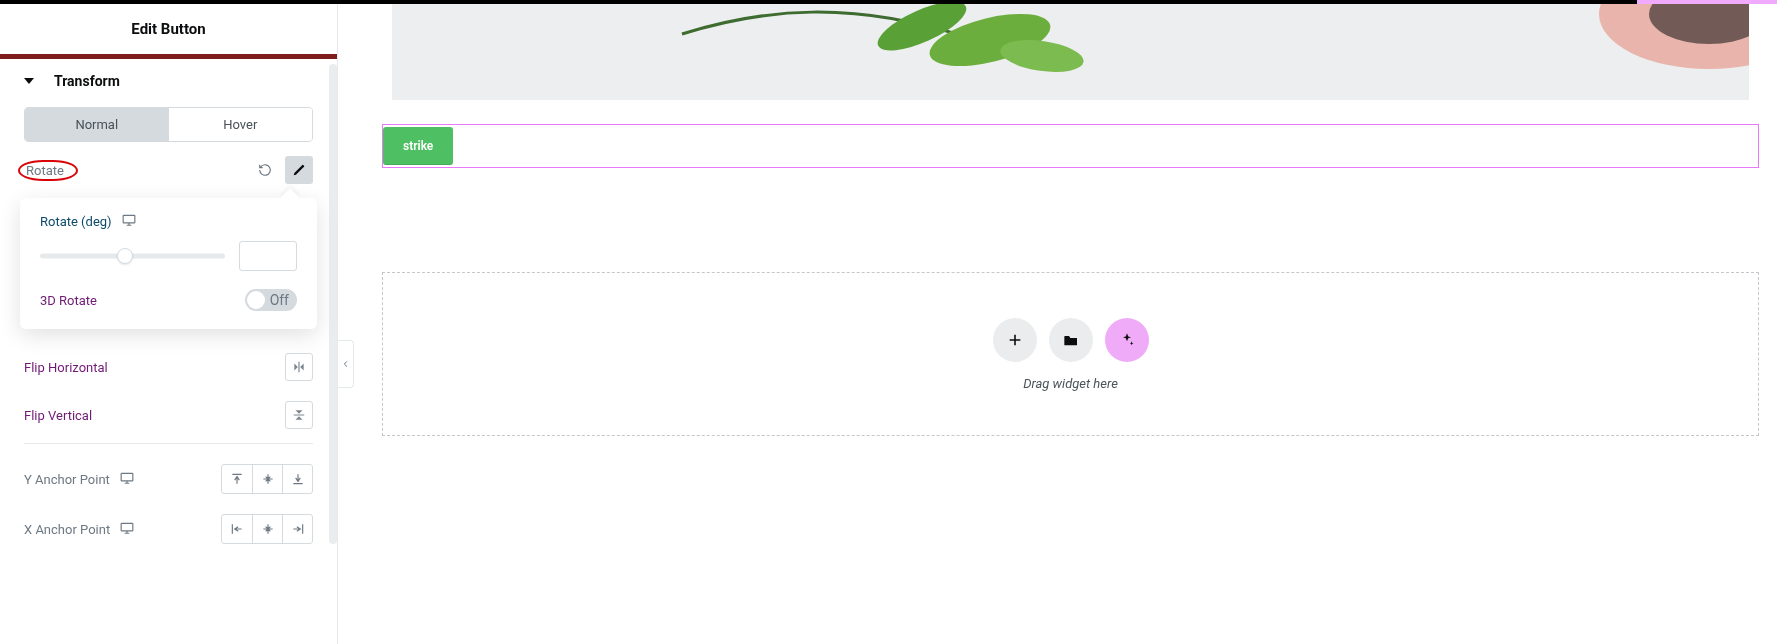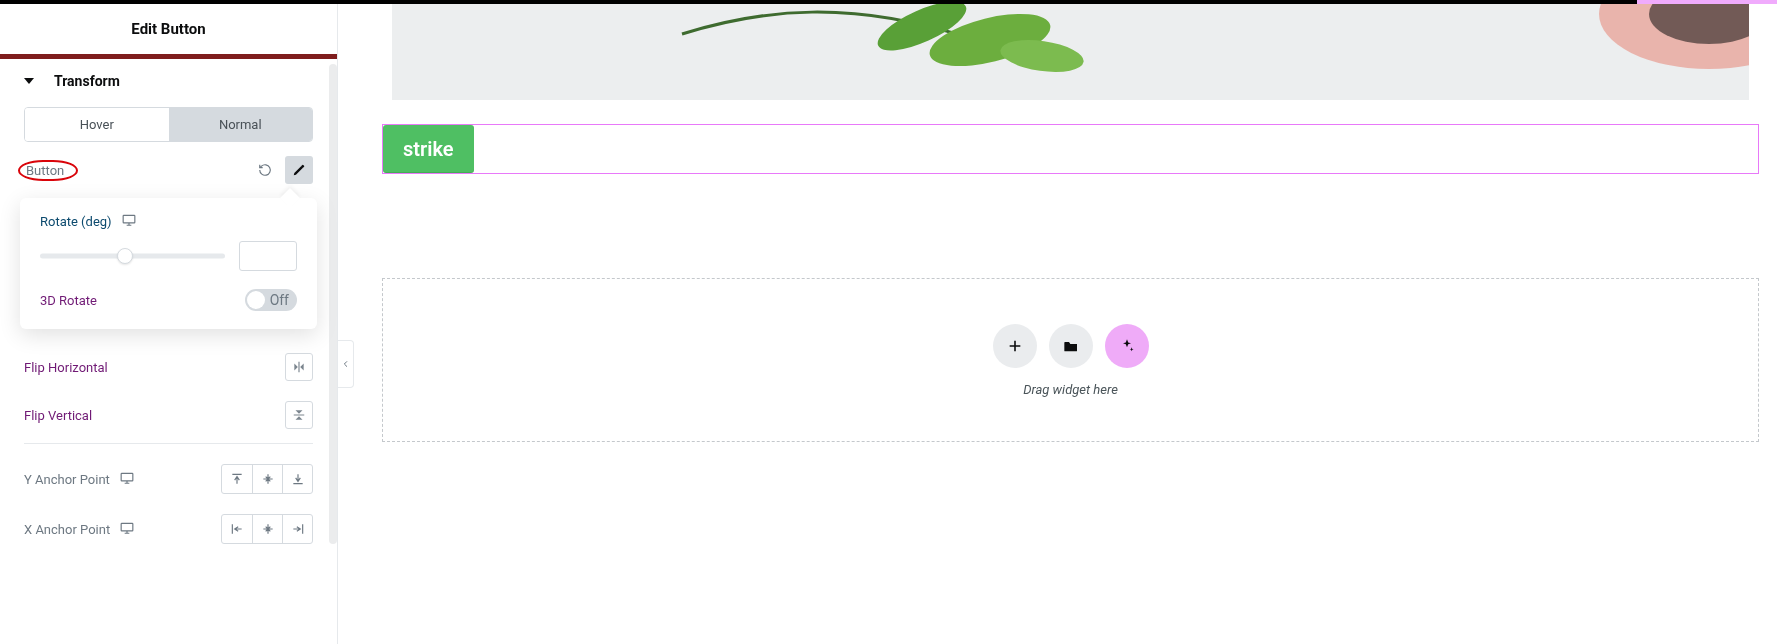--- a/index.html
+++ b/index.html
@@ -311,21 +311,21 @@
     border: 1px solid #e879f9;
     padding: 0;
     min-height: 44px;
     display: flex;
     align-items: center;
   }
   .green-btn {
     background: #4fbf63;
     color: #fff;
     font-weight: 600;
-    font-size: 20px;
+    font-size: 12px;
     padding: 12px 20px;
     border-radius: 3px;
     box-shadow: inset 0 -1px 0 rgba(0,0,0,.1);
     margin: 0;
   }
 
   .dropzone {
     margin-top: 104px;
     border: 1px dashed #c4c8cc;
     height: 164px;
@@ -367,26 +367,26 @@
   <aside class="sidebar">
     <div class="panel-title">Edit Button</div>
 
     <div class="section">
       <div class="section-head">
         <span class="caret"></span>
         <span>Transform</span>
       </div>
 
       <div class="tabbar">
+        <div class="tab active">Normal</div>
         <div class="tab">Hover</div>
-        <div class="tab active">Normal</div>
       </div>
 
       <div class="row">
-        <span class="row-label highlighted">Button</span>
+        <span class="row-label highlighted">Rotate</span>
         <div class="row-controls">
           <span class="icon-btn">
             <svg width="14" height="14" viewBox="0 0 24 24" fill="none" stroke="currentColor" stroke-width="2">
                 <path d="M3 12a9 9 0 1 0 3-6.7L3 8"></path>
                 <path d="M3 3v5h5"></path>
               </svg>
           </span>
           <span class="icon-btn sel">
             <svg width="14" height="14" viewBox="0 0 24 24" fill="currentColor">
                 <path d="M3 21l3.8-1 12-12-2.8-2.8-12 12L3 21zM17.7 3.3a1 1 0 0 1 1.4 0l1.6 1.6a1 1 0 0 1 0 1.4l-1.8 1.8-3-3 1.8-1.8z"></path>

